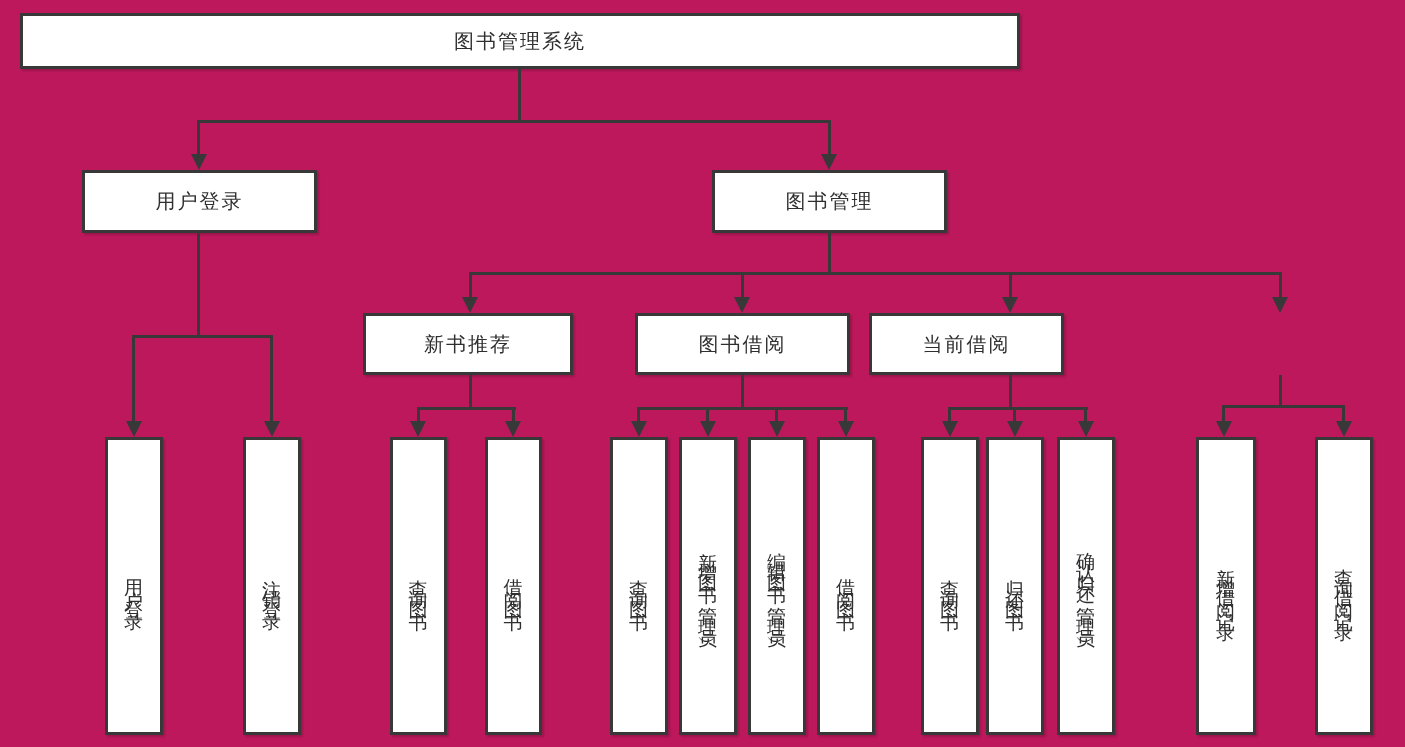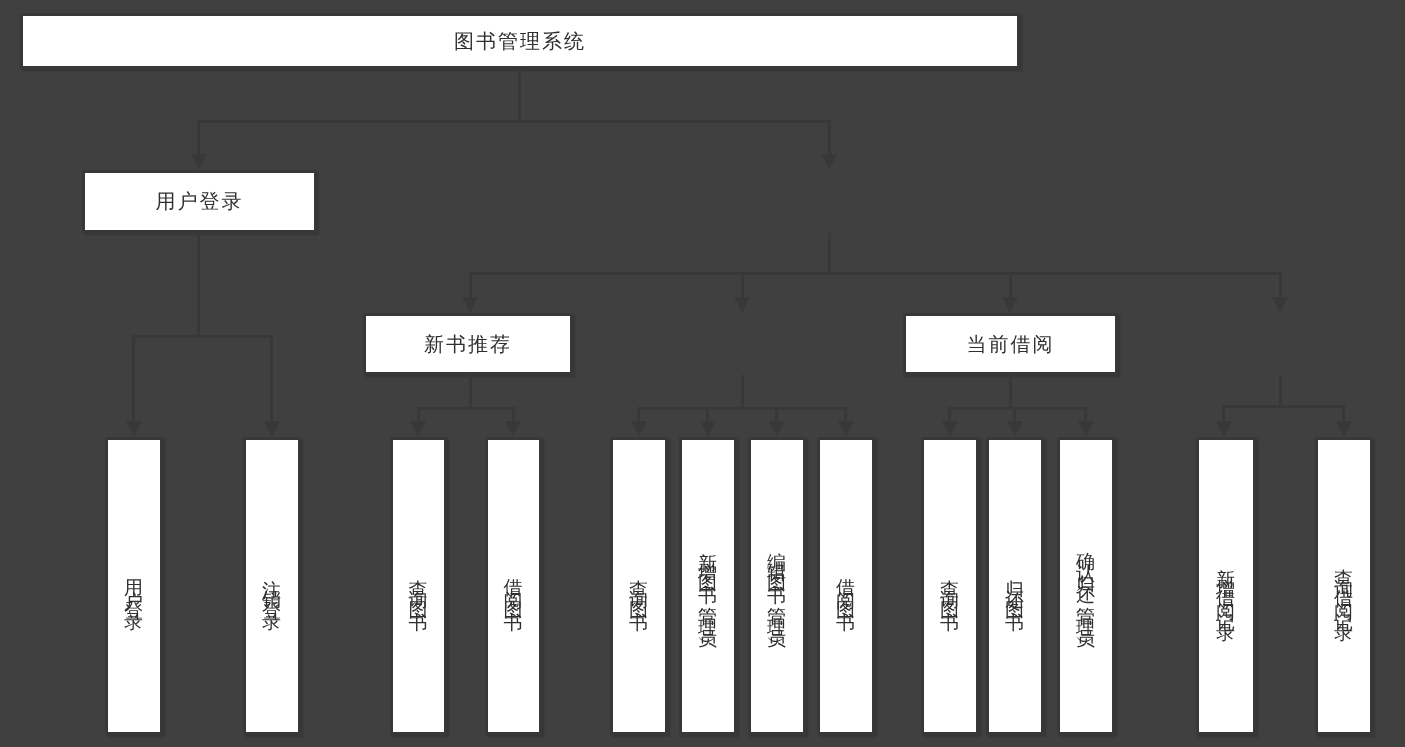--- a/index.html
+++ b/index.html
@@ -1,21 +1,21 @@
 <!DOCTYPE html>
 <html><head>
 <meta charset="utf-8">
 <style>
   * { margin: 0; padding: 0; box-sizing: border-box; }
   html, body { background: #ffffff; }
   .canvas {
     position: relative;
     width: 1405px;
     height: 747px;
-    background: #404040;
+    background: #be185d;
     font-family: "DejaVu Sans", "Liberation Sans", sans-serif;
     overflow: hidden;
   }
   .node {
     position: absolute;
     background: #ffffff;
     border: 3px solid #383838;
     box-shadow: 2px 2px 2px rgba(0,0,0,0.18);
     display: flex;
     align-items: center;
@@ -60,27 +60,33 @@
 <div class="canvas">
 
   <div class="node hbox" style="left:20px; top:13px; width:1000px; height:56px">
     <span>图书管理系统</span>
   </div>
 
   <div class="node hbox" style="left:82px; top:170px; width:235px; height:63px">
     <span>用户登录</span>
   </div>
 
+  <div class="node hbox" style="left:712px; top:170px; width:235px; height:63px">
+    <span>图书管理</span>
+  </div>
 
   <div class="node hbox" style="left:363px; top:313px; width:210px; height:62px">
     <span>新书推荐</span>
   </div>
 
-
-  <div class="node hbox" style="left:903px; top:313px; width:215px; height:62px">
+  <div class="node hbox" style="left:635px; top:313px; width:215px; height:62px">
+    <span>图书借阅</span>
+  </div>
+
+  <div class="node hbox" style="left:869px; top:313px; width:195px; height:62px">
     <span>当前借阅</span>
   </div>
 
 
   <div class="node vbox" style="left:105px; top:437px; width:58px; height:298px">
     <span>用户登录</span>
   </div>
 
   <div class="node vbox" style="left:243px; top:437px; width:58px; height:298px">
     <span>注销登录</span>

